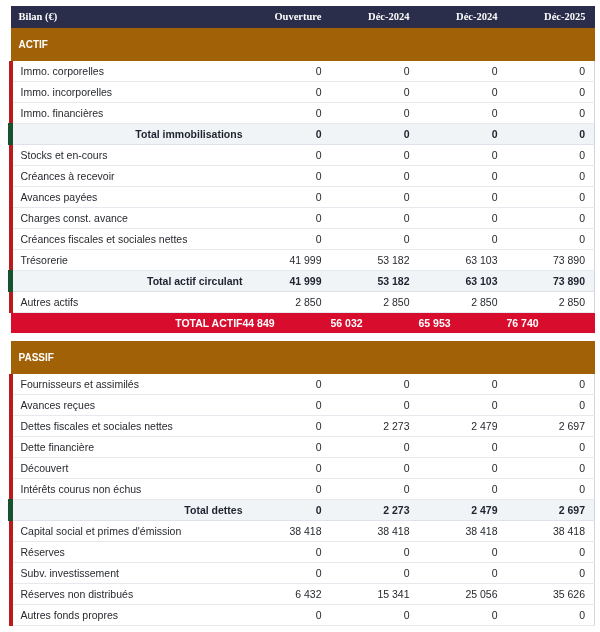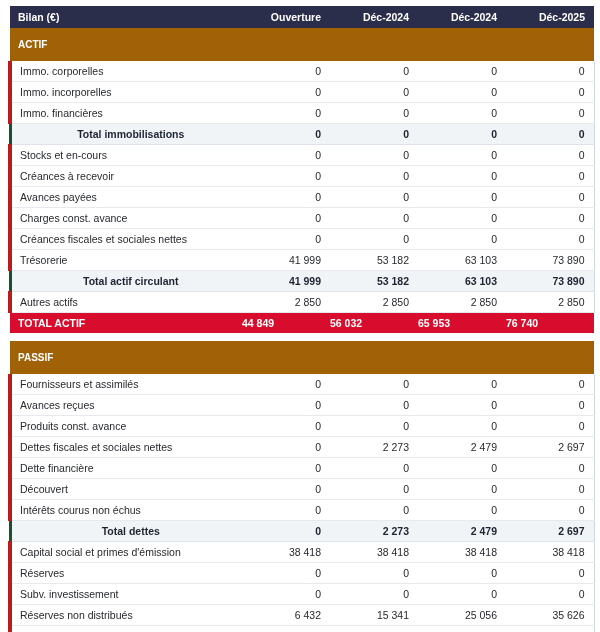--- a/index.html
+++ b/index.html
@@ -40,20 +40,21 @@
 
   
   tr.head-row { height: 22px; }
   tr.head-row th {
     background: #2b2e4a;
     color: #ffffff;
     font-weight: bold;
     font-size: 10.5px;
     height: 22px;
     line-height: 22px;
+    font-family: Liberation Serif, serif;
   }
   tr.head-row th.label-cell {
     text-align: left;
     padding-left: 8px;
   }
   tr.head-row th.num-cell {
     text-align: right;
     padding-right: 9px;
   }
 
@@ -101,44 +102,44 @@
     background: #f0f4f6;
     border-bottom: 1px solid #dde3e8;
     border-top: 1px solid #dde3e8;
     height: 20px;
     line-height: 20px;
     color: #1d2330;
     font-weight: bold;
     font-size: 10.5px;
   }
   tr.total-row td.label-cell {
-    text-align: center;
-    padding-left: 8px;
-    border-left: 3px solid #14532d;
+    text-align: right;
+    padding-left: 8px;
+    border-left: 5px solid #14532d;
   }
   tr.total-row td.num-cell {
     text-align: right;
     padding-right: 9px;
   }
   tr.total-row td.num-cell.last {
     border-right: 1px solid #cfd6dd;
   }
 
   
   tr.grand-row { height: 20px; }
   tr.grand-row td {
     background: #d80c2c;
     color: #ffffff;
     font-weight: bold;
     height: 20px;
     line-height: 20px;
     font-size: 10.5px;
   }
   tr.grand-row td.label-cell {
-    text-align: left;
+    text-align: right;
     padding-left: 8px;
     margin-top: 40px;
   }
   tr.grand-row td.num-cell {
     text-align: left;
     padding-right: 9px;
   }
 
   
   tr.spacer-row { height: 8px; }
@@ -279,27 +280,20 @@
           <td class="num-cell last">0</td>
         </tr>
         <tr class="data-row">
           <td class="label-cell">Avances reçues</td>
           <td class="num-cell">0</td>
           <td class="num-cell">0</td>
           <td class="num-cell">0</td>
           <td class="num-cell last">0</td>
         </tr>
         <tr class="data-row">
-          <td class="label-cell">Produits const. avance</td>
-          <td class="num-cell">0</td>
-          <td class="num-cell">0</td>
-          <td class="num-cell">0</td>
-          <td class="num-cell last">0</td>
-        </tr>
-        <tr class="data-row">
           <td class="label-cell">Dettes fiscales et sociales nettes</td>
           <td class="num-cell">0</td>
           <td class="num-cell">2 273</td>
           <td class="num-cell">2 479</td>
           <td class="num-cell last">2 697</td>
         </tr>
         <tr class="data-row">
           <td class="label-cell">Dette financière</td>
           <td class="num-cell">0</td>
           <td class="num-cell">0</td>

